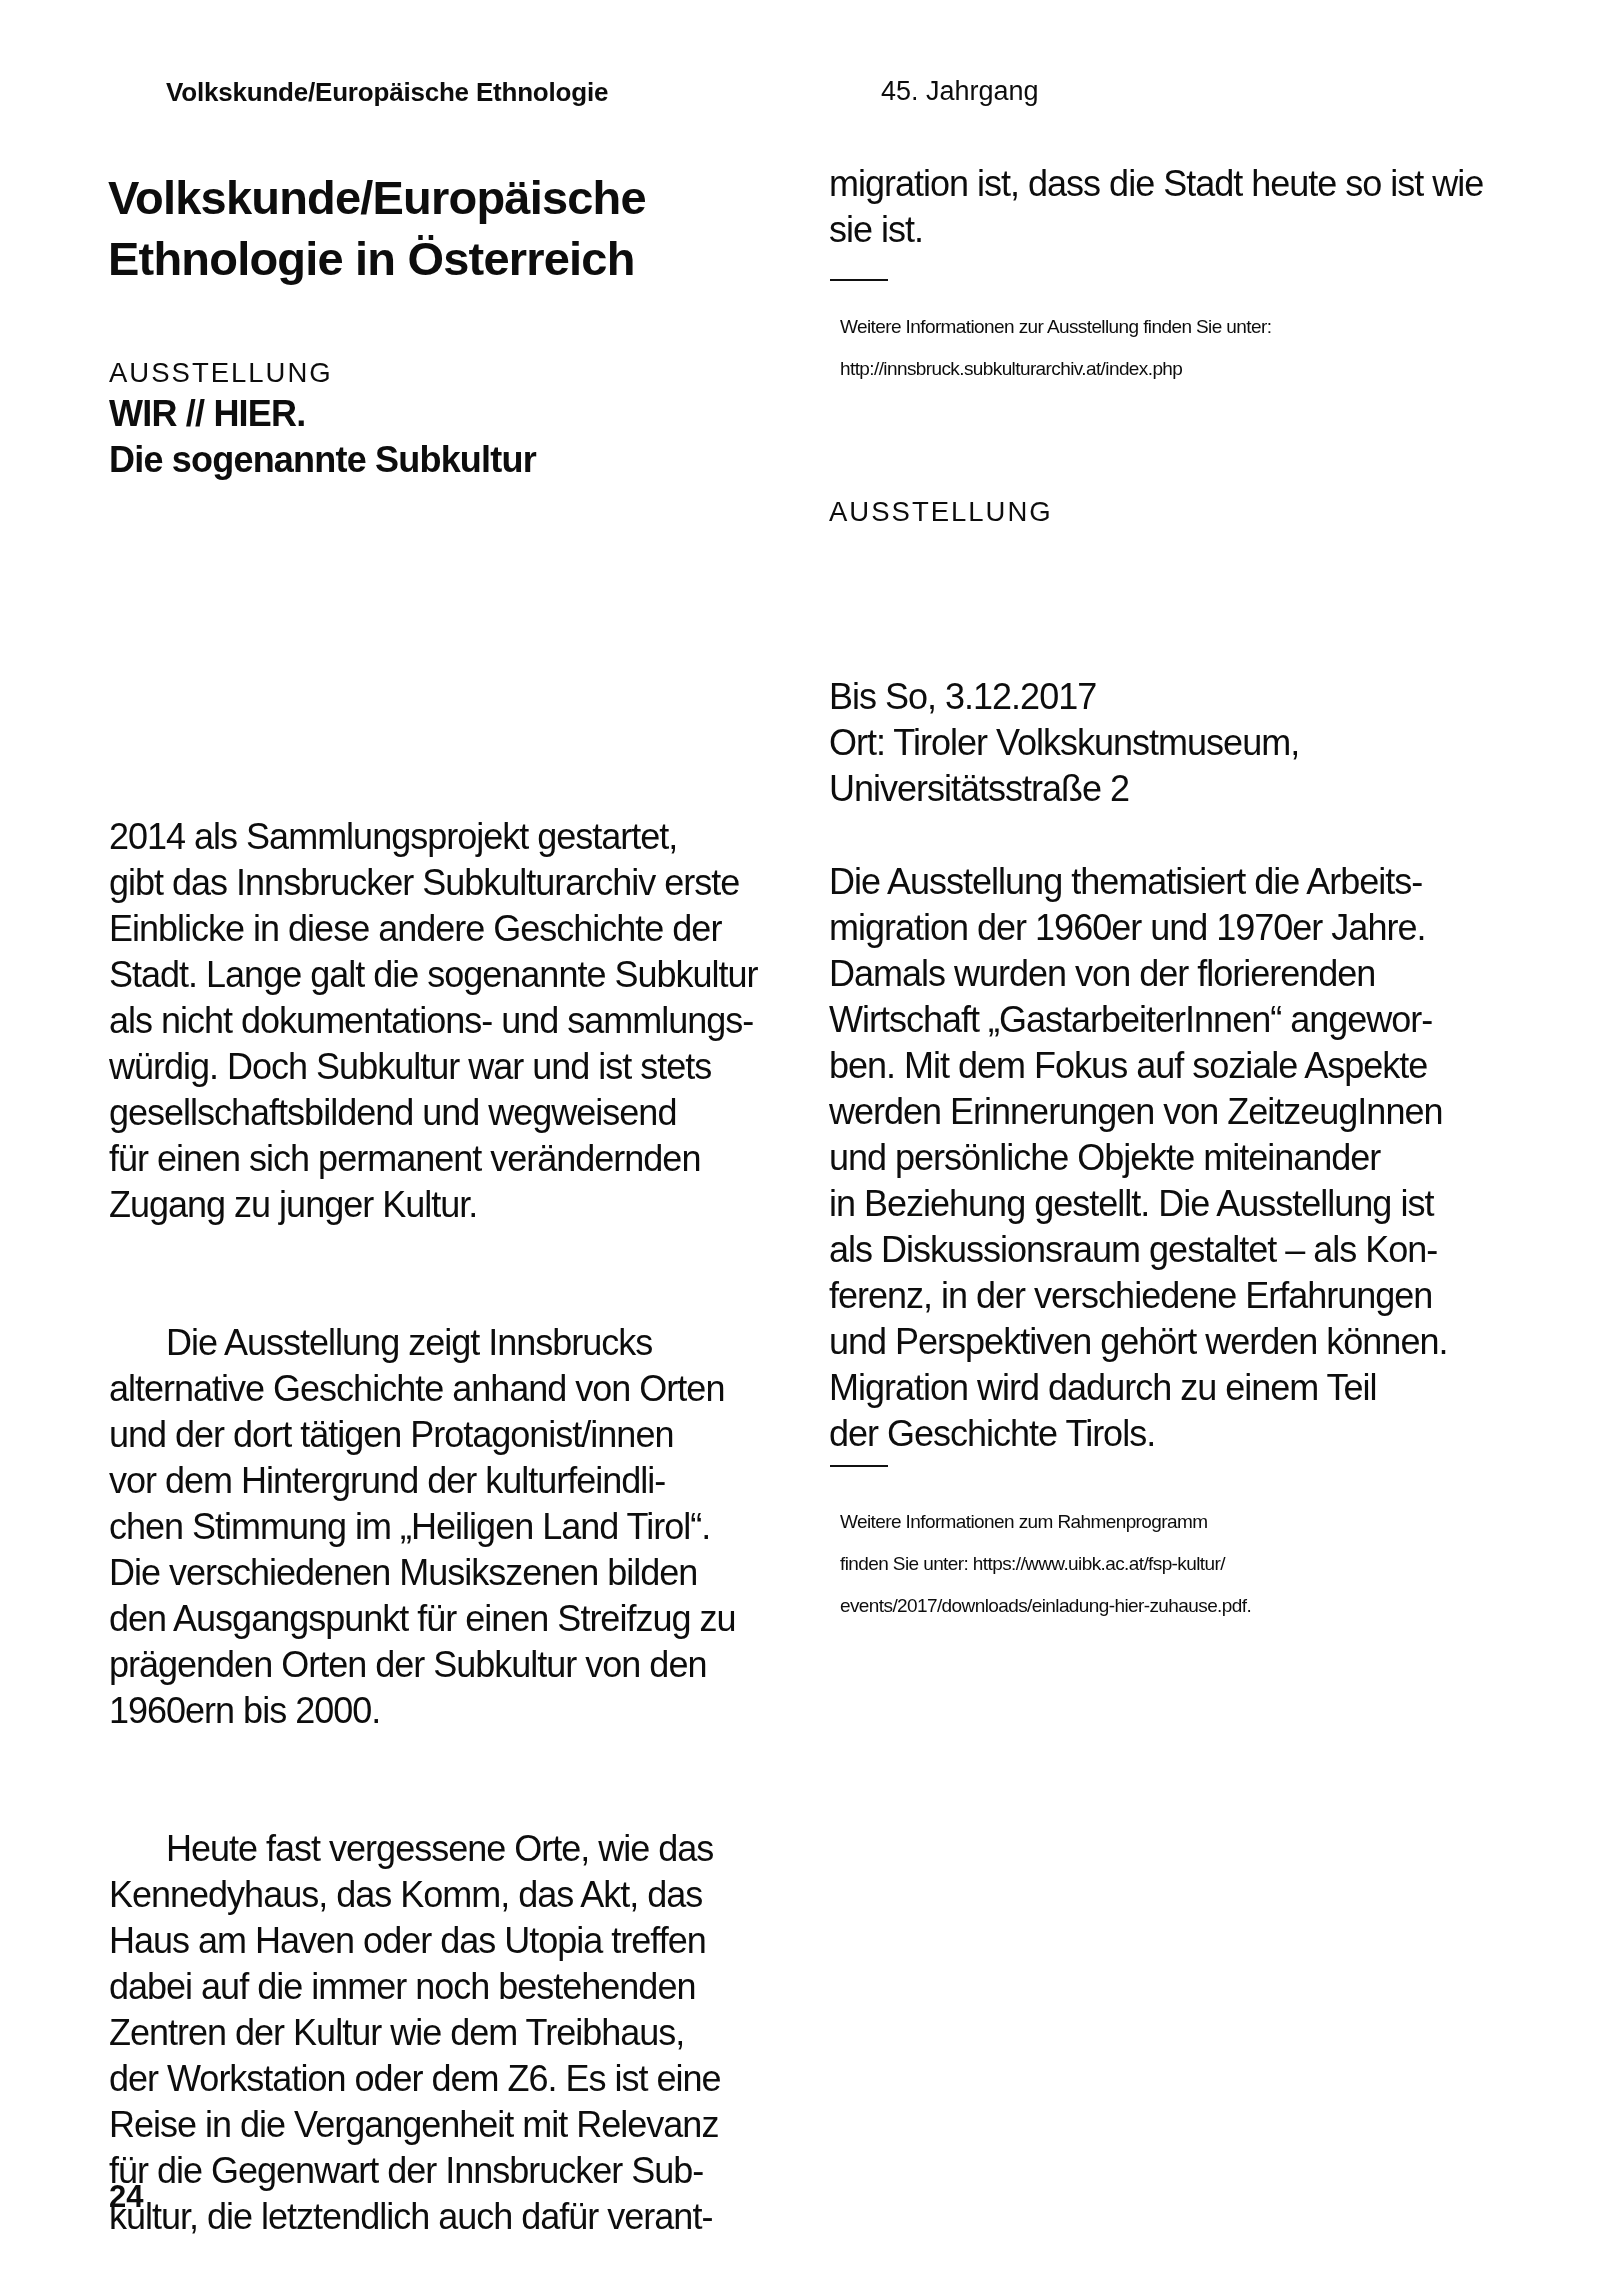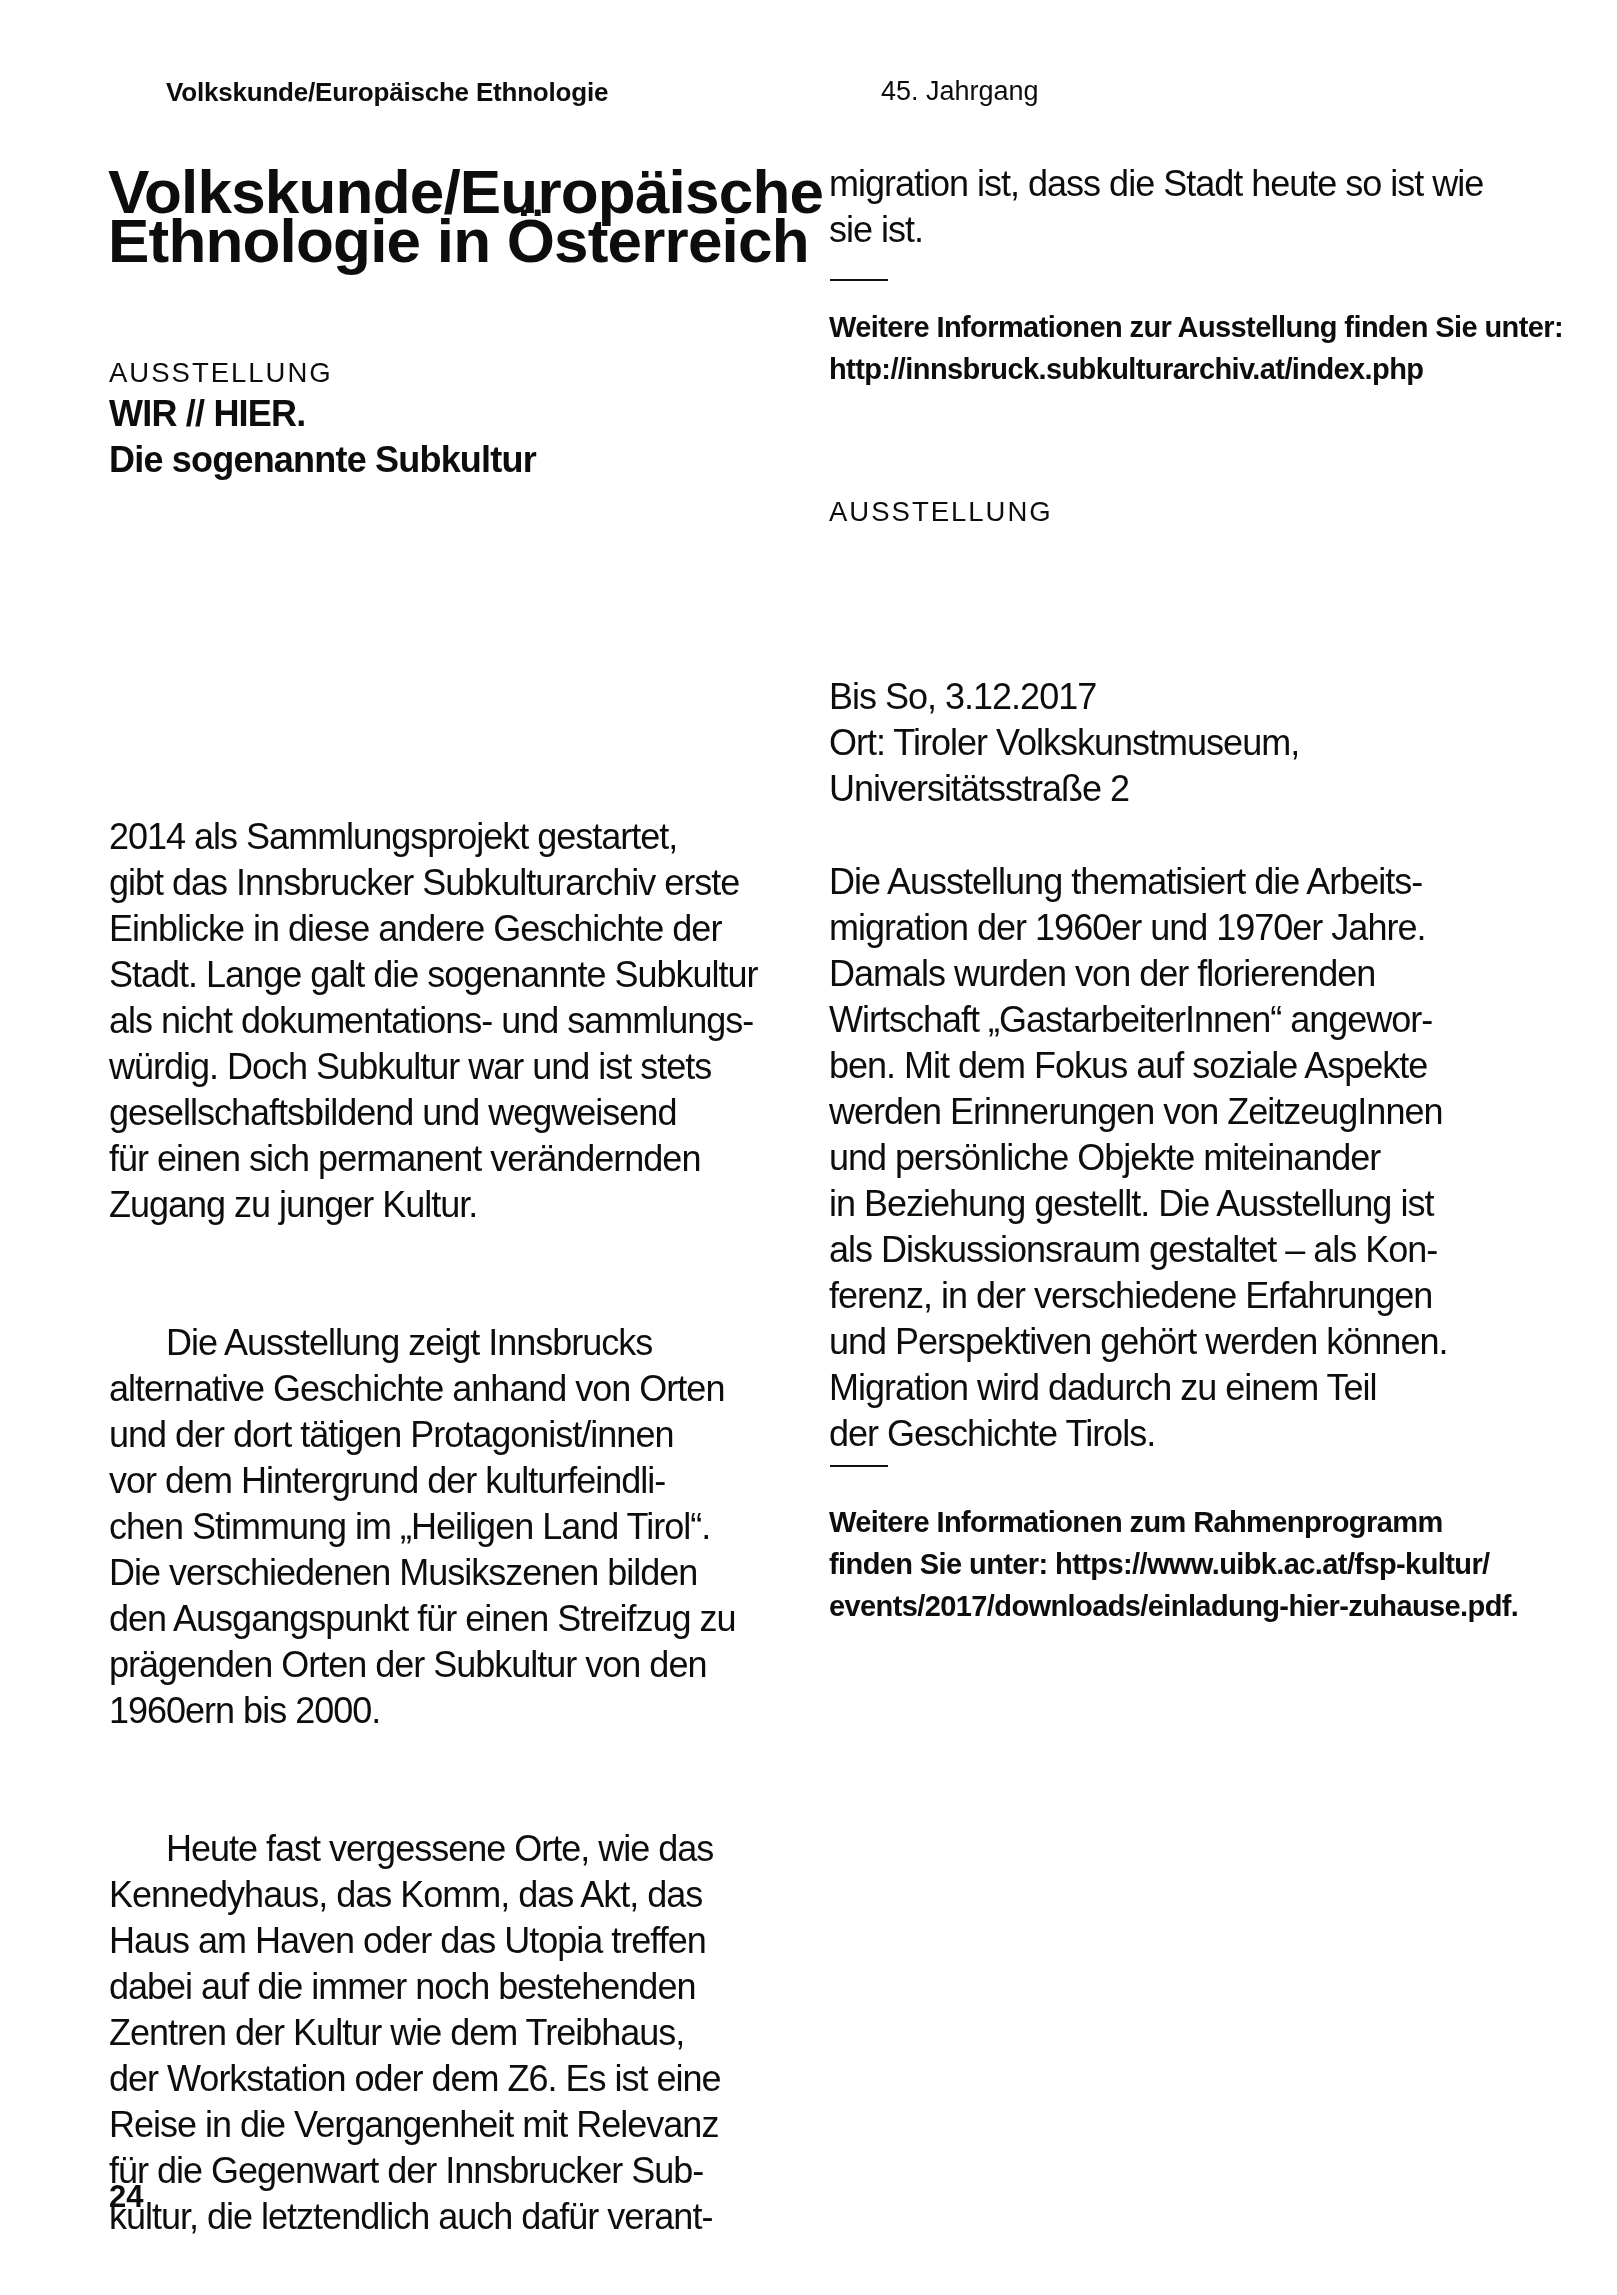--- a/index.html
+++ b/index.html
@@ -24,22 +24,22 @@
     letter-spacing: -0.2px; line-height: 29px;
     white-space: pre;
   }
   .running-head-right {
     left: 881px; top: 77px;
     font-size: 27px; font-weight: 400;
     line-height: 29px; white-space: pre;
   }
   .article-title {
     left: 108px; top: 167px;
-    font-size: 62px; font-weight: 700;
-    letter-spacing: -0.8px; line-height: 49px;
+    font-size: 47px; font-weight: 700;
+    letter-spacing: -0.8px; line-height: 61px;
     white-space: pre;
   }
   .section-label {
     font-size: 27.5px; font-weight: 400;
     letter-spacing: 2px; line-height: 32px;
     white-space: pre;
   }
   .section-heading {
     font-size: 36px; font-weight: 700;
     letter-spacing: -0.8px; line-height: 46px;
@@ -51,23 +51,24 @@
     white-space: pre;
   }
   .body-block {
     font-size: 36px; font-weight: 400;
     letter-spacing: -1px; line-height: 46px;
     white-space: pre;
   }
   .body-block p { margin: 0; white-space: pre; }
   .body-block p + p { text-indent: 57px; }
   .info-block {
-    font-size: 29px; font-weight: 700;
+    font-size: 19px; font-weight: 400;
     letter-spacing: -0.6px; line-height: 42px;
     white-space: pre;
+    margin-left: 11px;
   }
   .rule {
     height: 2.4px; width: 58px;
     background: #111111;
   }
   .page-number {
     left: 109px; top: 2181px;
     font-size: 31px; font-weight: 700;
     line-height: 32px;
   }

